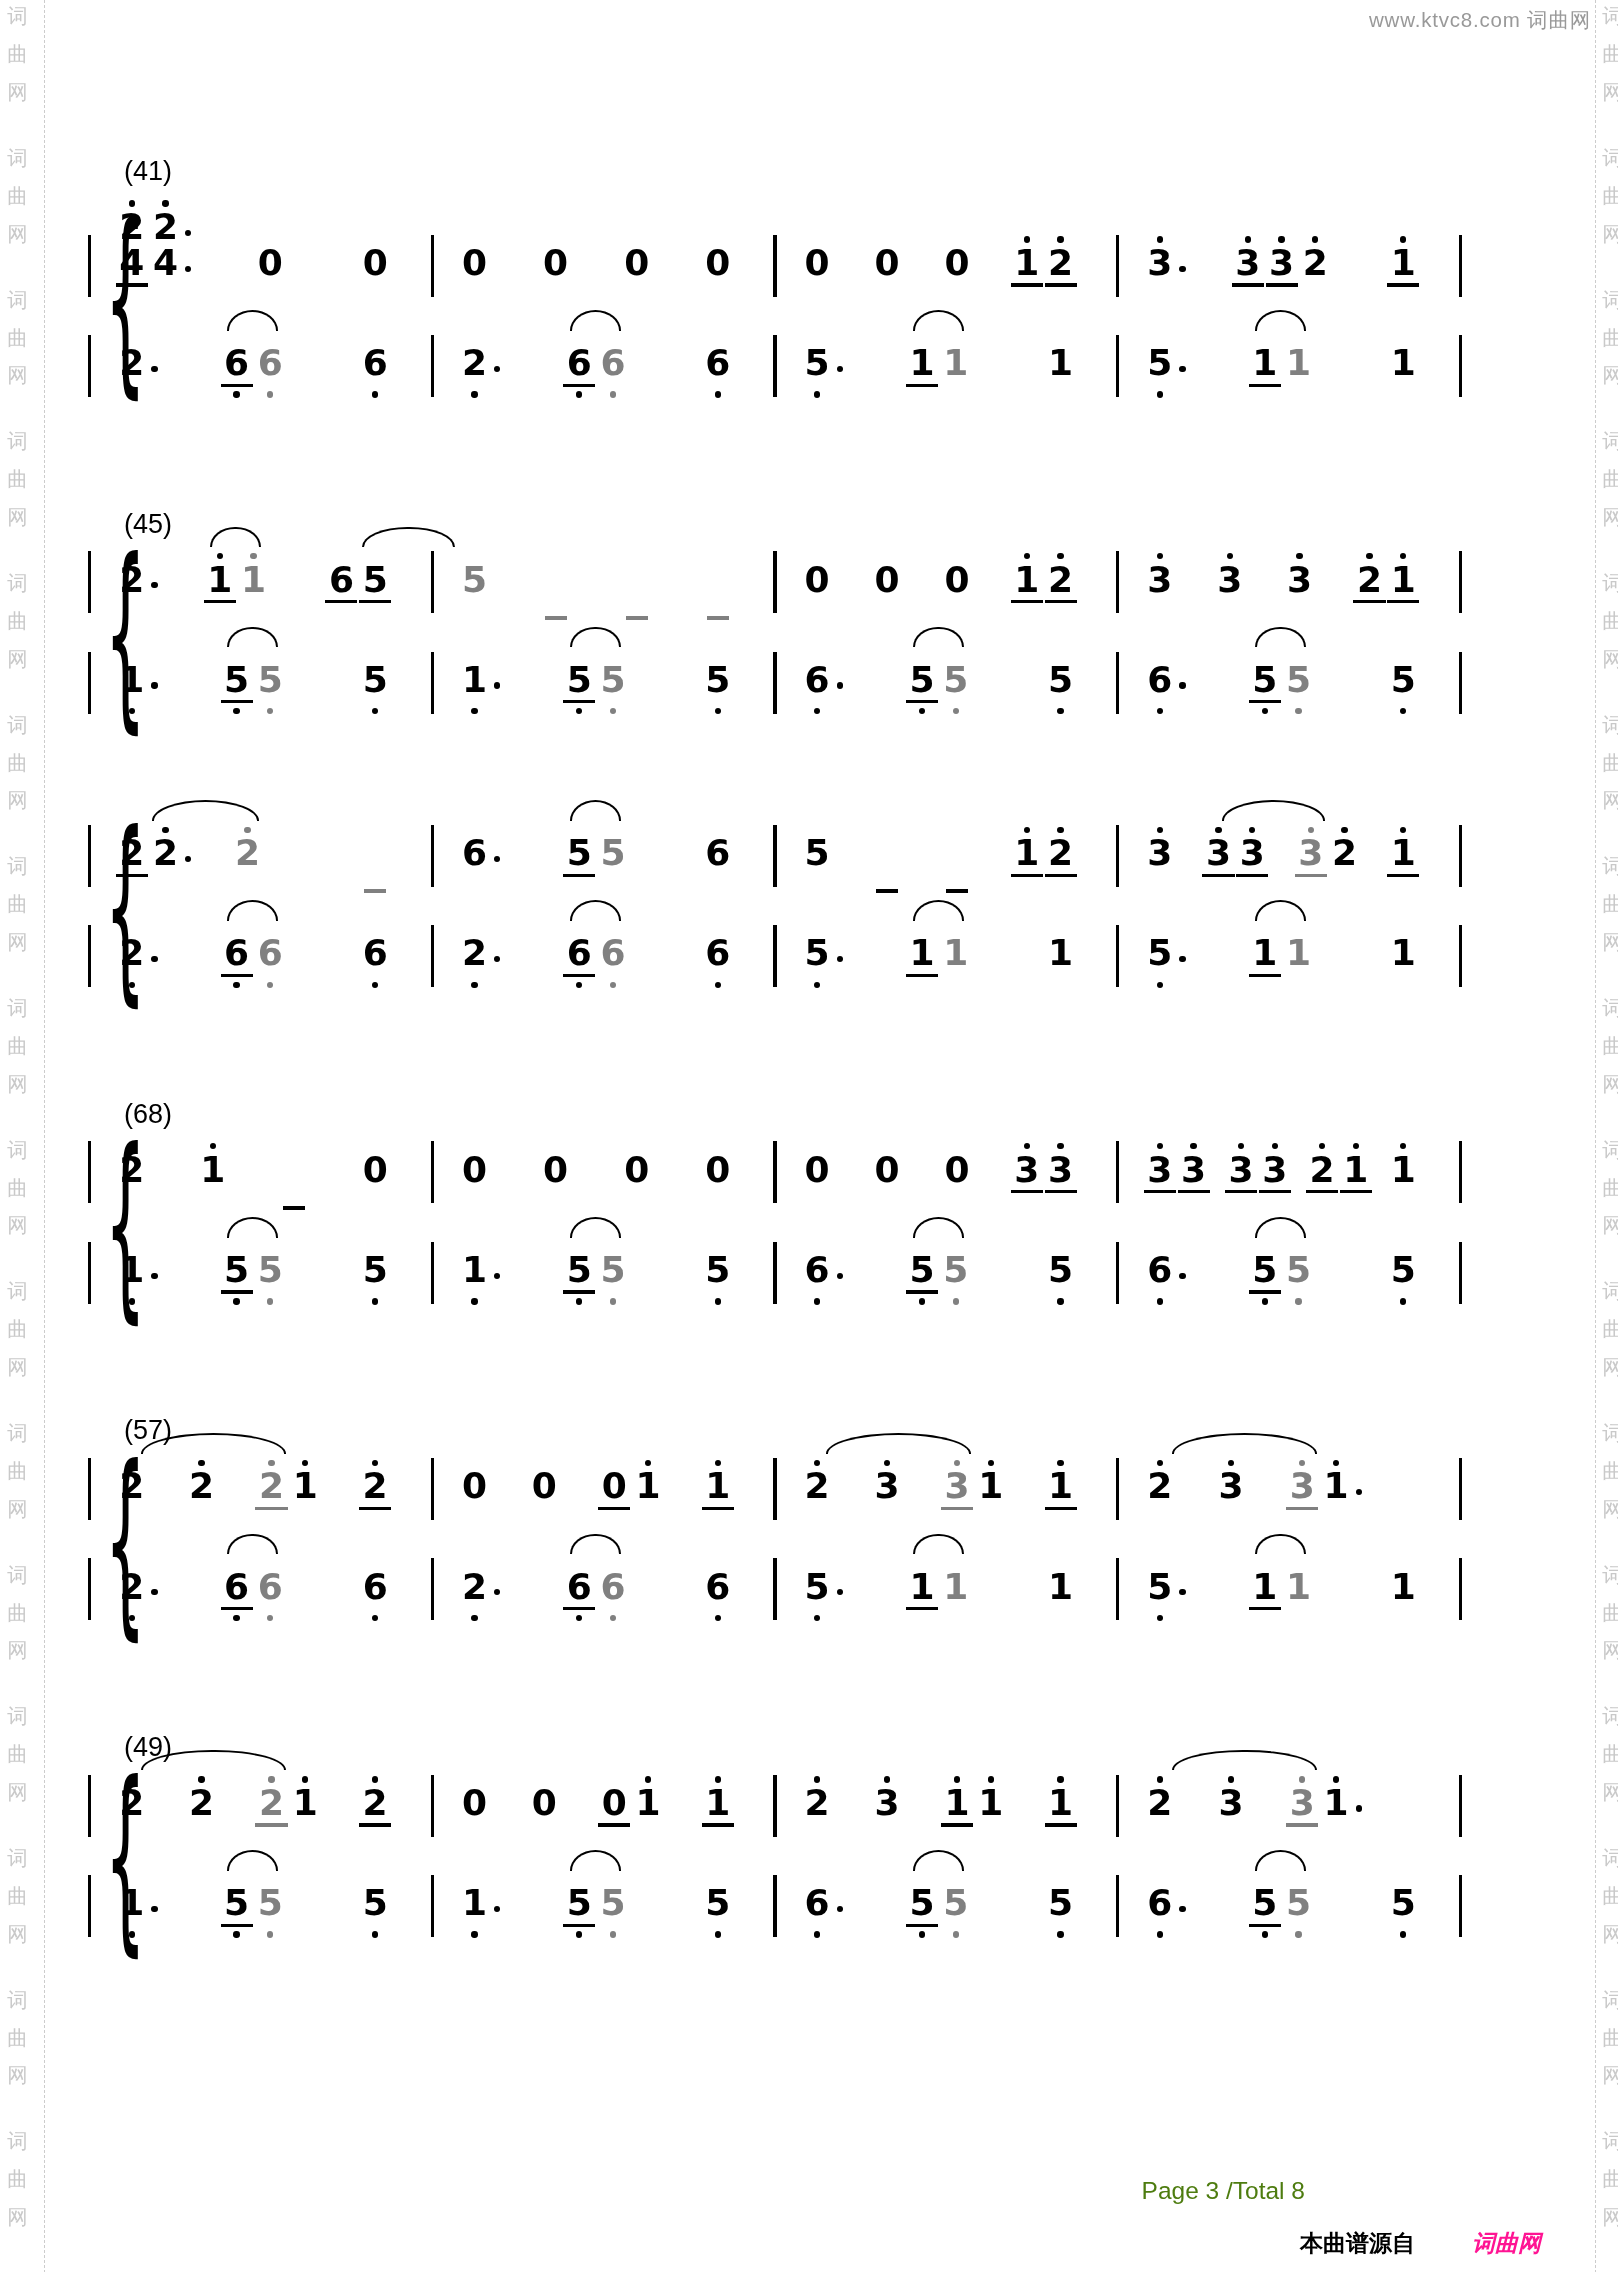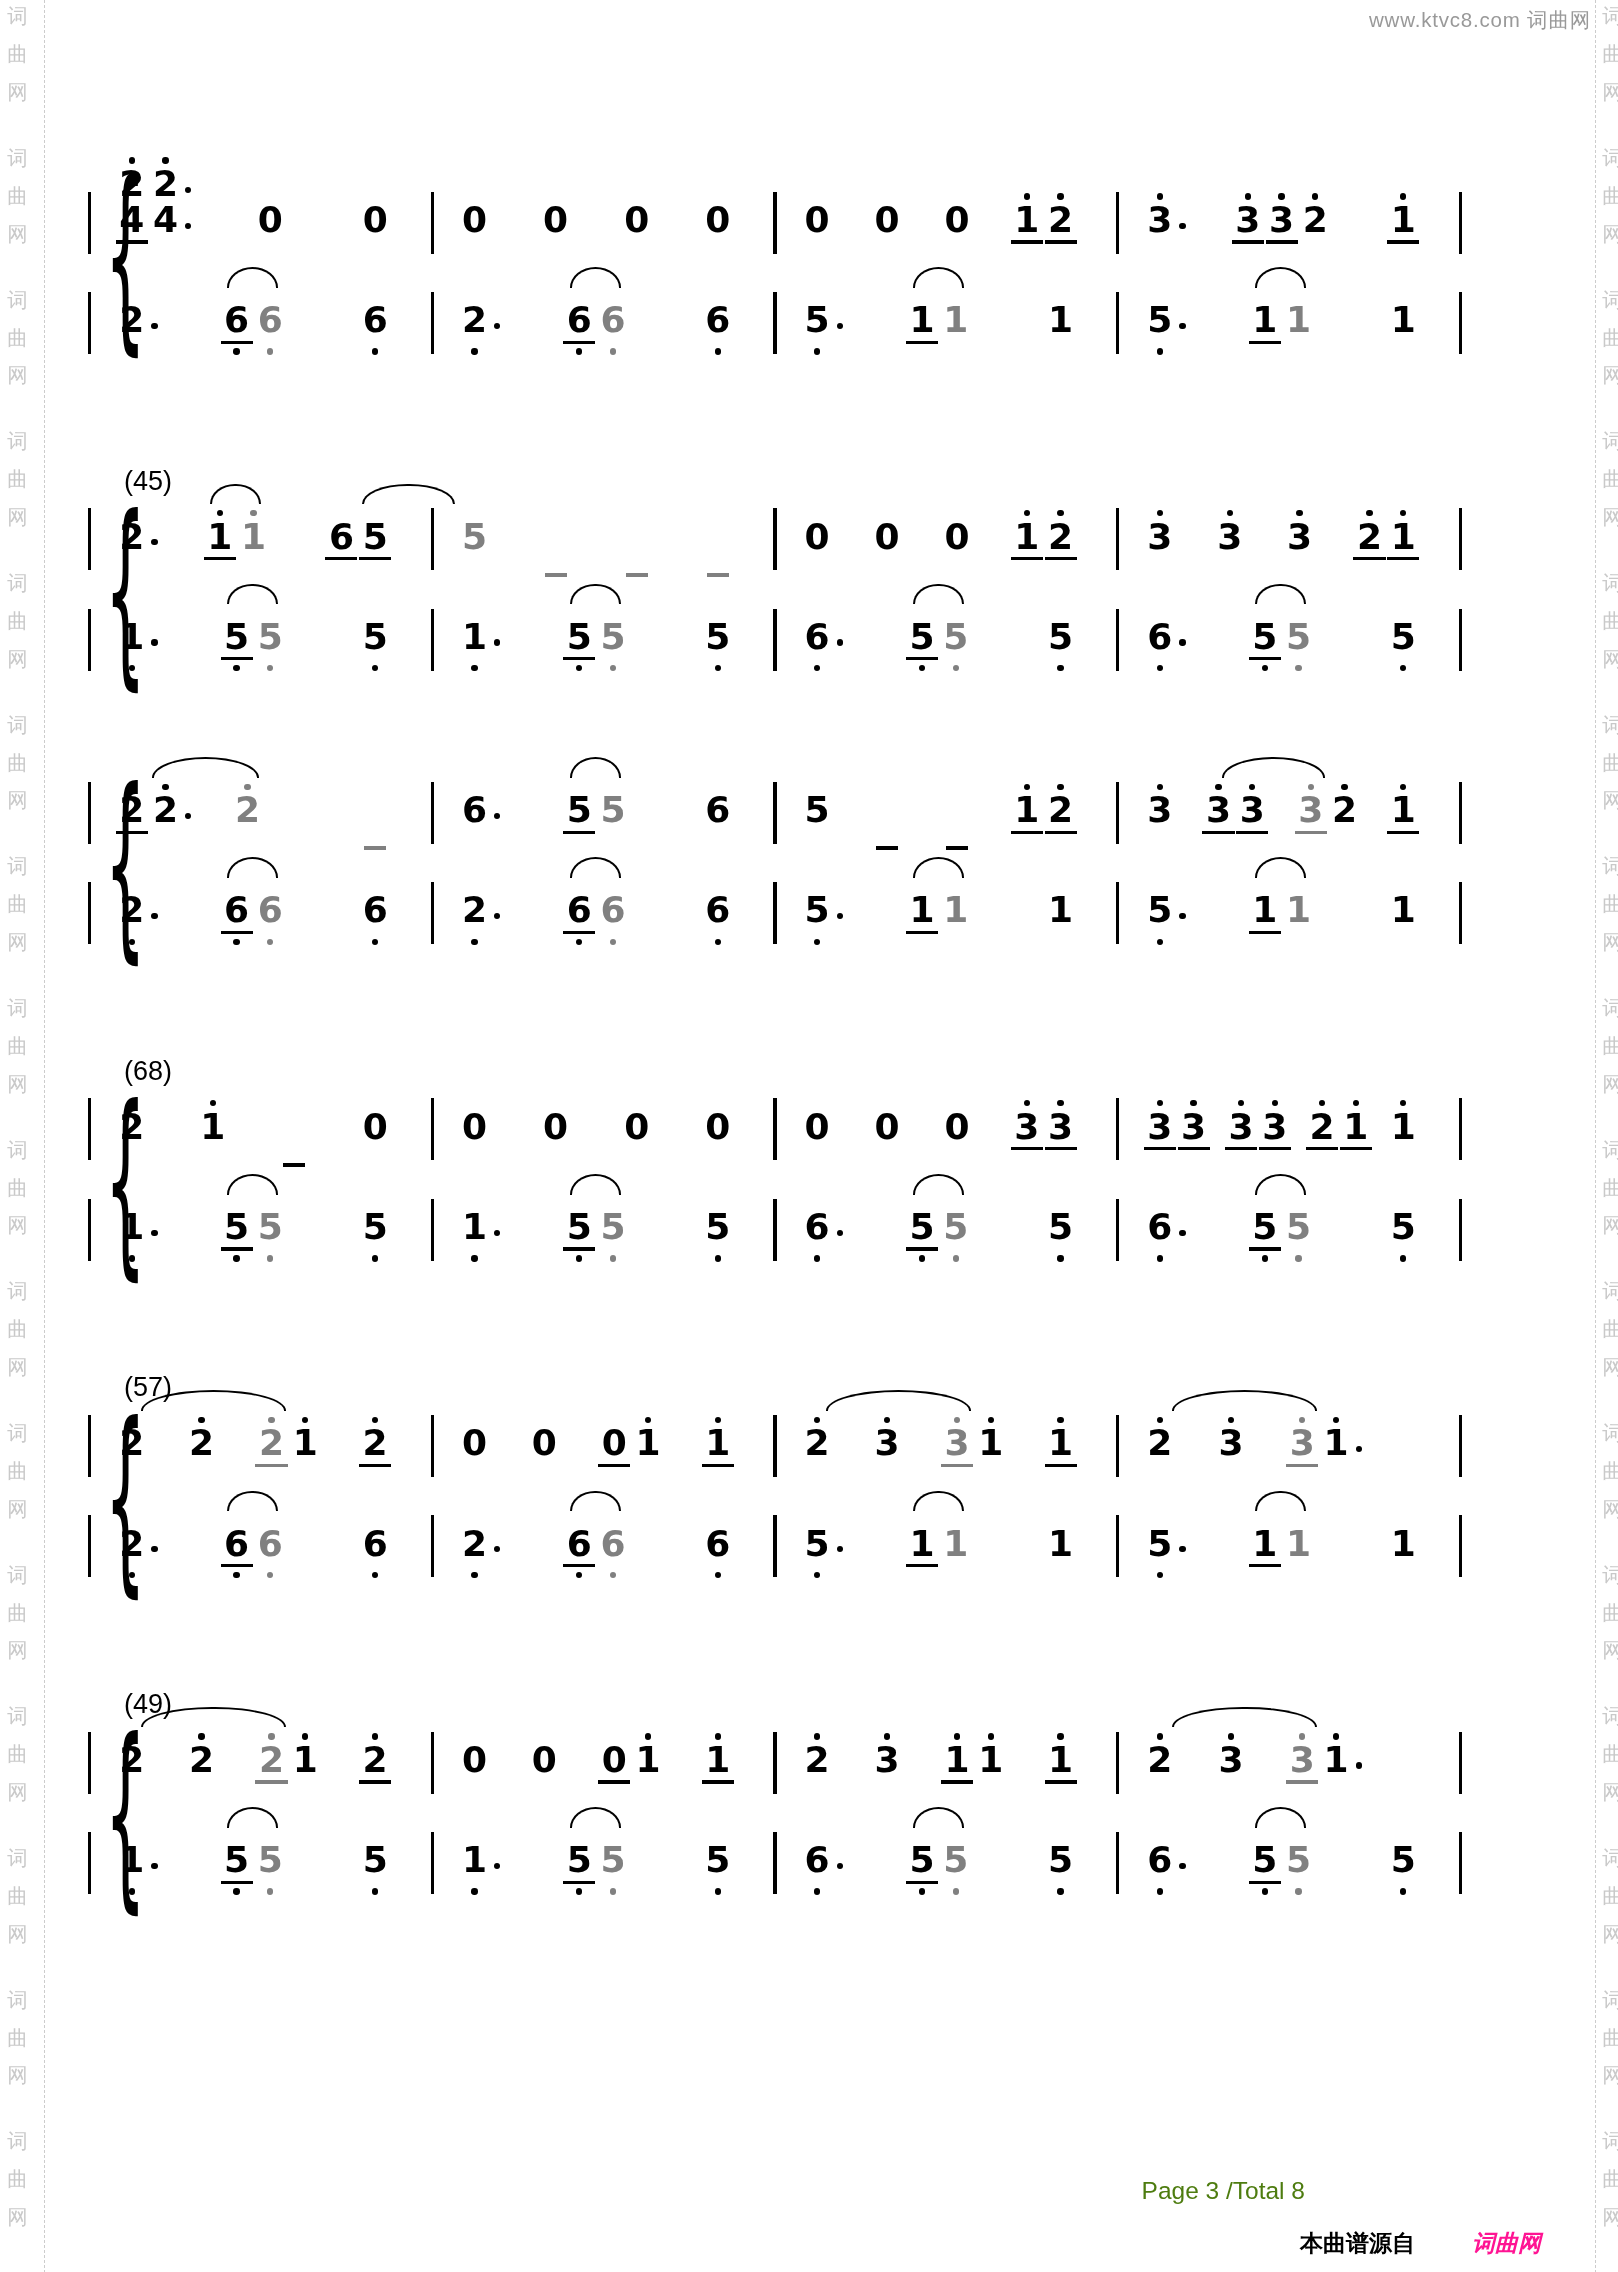--- a/index.html
+++ b/index.html
@@ -135,20 +135,21 @@
       <div class="wm-group">
         <div class="wm-char">词</div>
         <div class="wm-char">曲</div>
         <div class="wm-char">网</div>
       </div>
     </div>
   <div class="dash-line left"></div>
   <div class="header">www.ktvc8.com 词曲网</div>
   <div class="score">
       <div class="system">
+        <div class="syslabel">(41)</div>
         <div class="sysbody">
           <div class="brace">{</div>
           <div class="lines">
             <div class="srow">
               <div class="bar"></div>
               <div class="measure">
                 <div class="grp">
                   <div class="note">
                     <div class="da on"></div>
                     <div class="dig">2</div>

